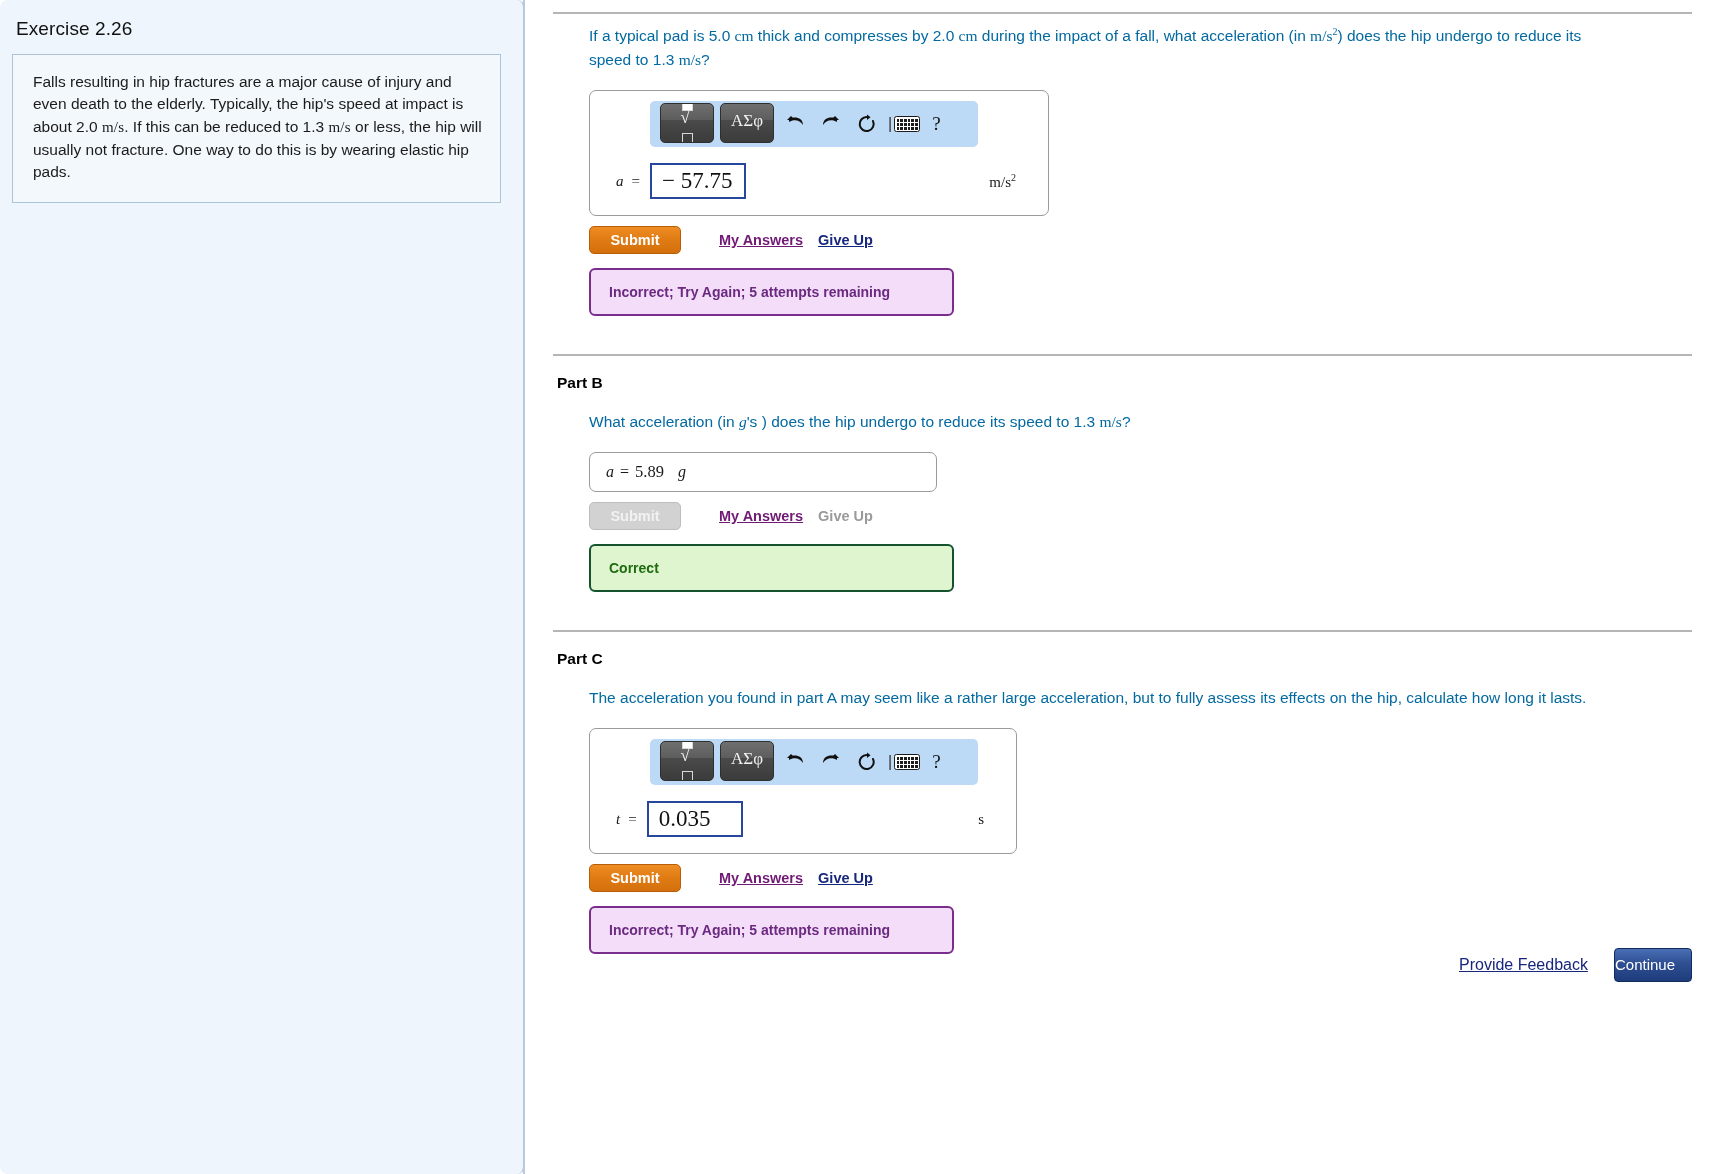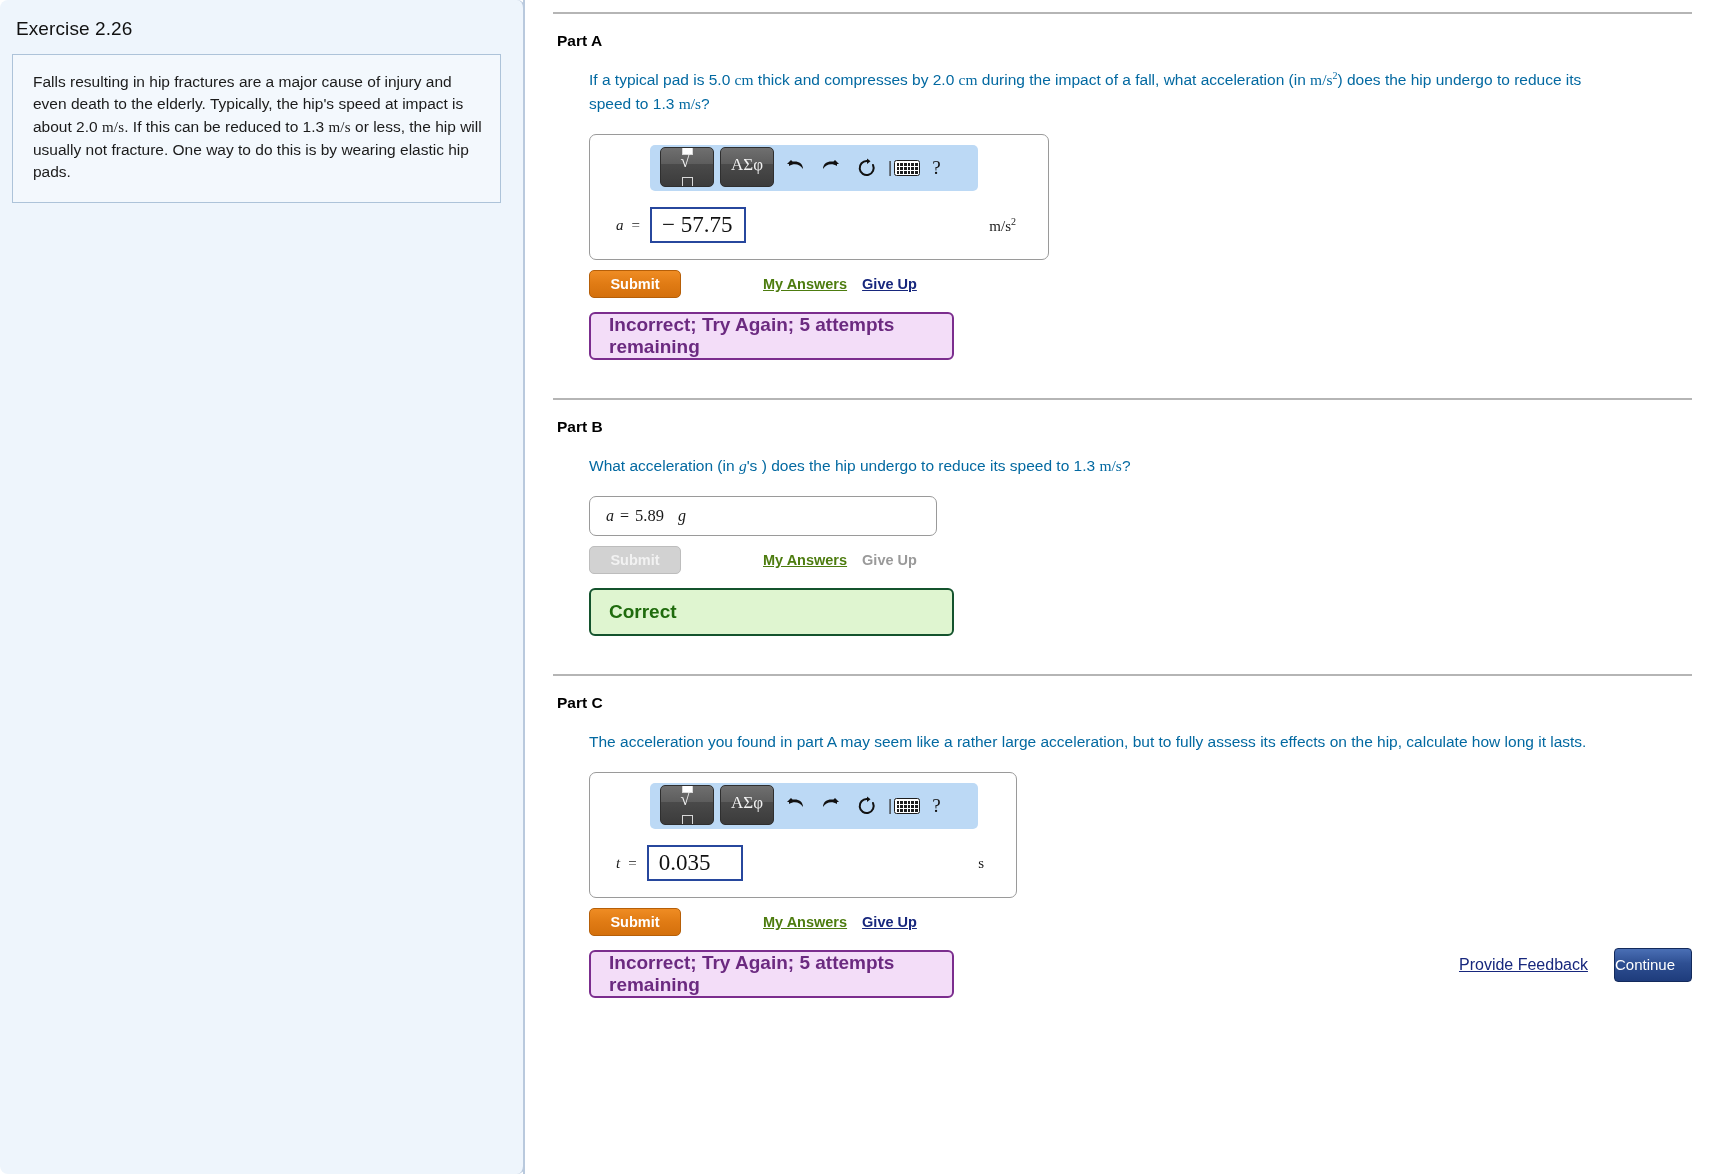--- a/index.html
+++ b/index.html
@@ -198,22 +198,22 @@
     cursor: pointer;
     font-family: "Liberation Sans", sans-serif;
   }
   .btn-submit.disabled {
     background: #d2d2d2;
     border: 1px solid #bdbdbd;
     color: #f2f2f2;
     cursor: default;
   }
   .link-my {
-    margin-left: 82px;
-    color: #4d7c0f;
+    margin-left: 38px;
+    color: #701a75;
     font-weight: bold;
     font-size: 14.5px;
     text-decoration: underline;
     cursor: pointer;
   }
   .link-give {
     margin-left: 15px;
     color: #17277d;
     font-weight: bold;
     font-size: 14.5px;
@@ -225,21 +225,21 @@
   
   .banner {
     margin-top: 14px;
     width: 365px;
     height: 48px;
     display: flex;
     align-items: center;
     padding-left: 18px;
     border-radius: 6px;
     font-weight: bold;
-    font-size: 19px;
+    font-size: 14px;
   }
   .banner.incorrect {
     background: #f3ddf8;
     border: 2px solid #7b2d8e;
     color: #6b2a80;
   }
   .banner.correct {
     background: #dff5d0;
     border: 2px solid #14532d;
     color: #1f6b0d;
@@ -282,21 +282,20 @@
     <div class="exercise-title">Exercise 2.26</div>
     <div class="problem-box">
       <span>Falls resulting in hip fractures are a major cause of injury and even death to the elderly. Typically, the hip's speed at impact is about 2.0 <span class="mathy">m/s</span>. If this can be reduced to 1.3 <span class="mathy">m/s</span> or less, the hip will usually not fracture. One way to do this is by wearing elastic hip pads.</span>
     </div>
   </aside>
 
   <main class="main">
 
     <div class="hr"></div>
     <section class="part">
-      <div class="part-label">Part A</div>
       <div class="part-body">
         <div class="question">
           <span>If a typical pad is 5.0 </span><span class="mathy">cm</span><span> thick and compresses by 2.0 </span><span class="mathy">cm</span><span> during the impact of a fall, what acceleration (in </span><span class="mathy">m/s</span><sup class="exp">2</sup><span>) does the hip undergo to reduce its speed to 1.3 </span><span class="mathy">m/s</span><span>?</span>
         </div>
 
         <div class="answer-card">
           <div class="mathbar">
             <div class="tpl-btn">
                 <span><i class="sq"></i><span>√</span><i class="sq open"></i></span>
               </div>

